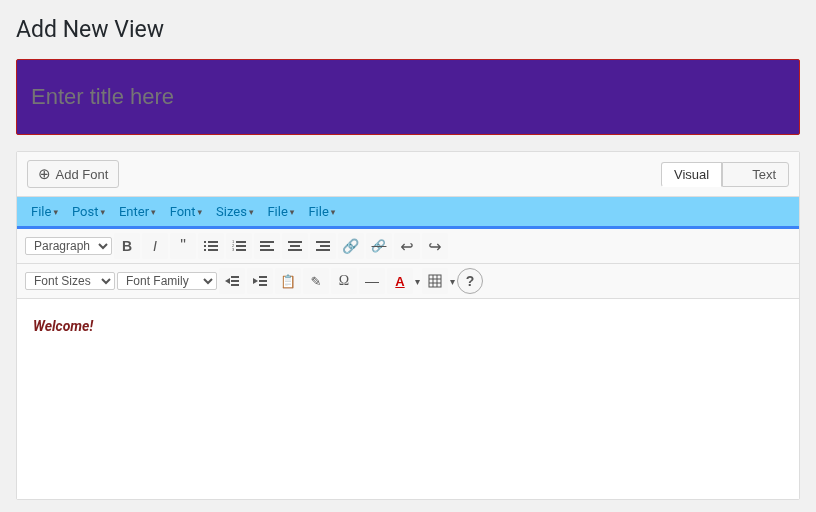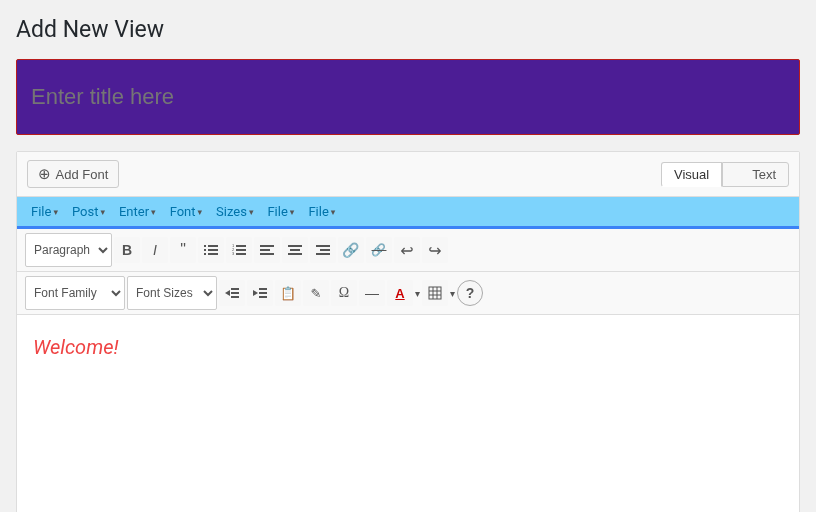--- a/index.html
+++ b/index.html
@@ -105,40 +105,41 @@
       width: 26px;
       height: 26px;
       background: #f7f7f7;
       border: 1px solid transparent;
       border-radius: 2px;
       cursor: pointer;
       font-size: 14px;
       color: #555;
     }
     .toolbar-select {
-      height: 34px;
+      height: 18px;
       padding: 0 4px;
       border: 1px solid #ccc;
       border-radius: 2px;
       background: #fff;
       font-size: 12px;
       color: #555;
       cursor: pointer;
     }
     .editor-content {
       min-height: 200px;
       padding: 16px;
       background: #fff;
       font-size: 14px;
       line-height: 1.6;
     }
     .editor-content p {
-      font-size: 20px;
+      font-size: 14px;
       font-style: italic;
-      color: #ef4444;
+      color: #7f1d1d;
+      font-weight: bold;
     }
   </style>
 </head>
 <body>
 
 
 
 <h1 class="page-title">Add New View</h1>
 
 <input class="title-input" type="text" placeholder="Enter title here" style="">
@@ -238,31 +239,31 @@
           <rect x="0" y="10" width="14" height="2"></rect>
         </svg>
     </button>
     <button class="toolbar-btn" title="Insert Link" style="font-size:14px;">🔗</button>
     <button class="toolbar-btn" title="Remove Link" style="font-size:12px; text-decoration: line-through;">🔗</button>
     <button class="toolbar-btn" title="Undo" style="font-size:16px;">↩</button>
     <button class="toolbar-btn" title="Redo" style="font-size:16px;">↪</button>
   </div>
 
   <div class="toolbar-row">
-    <select class="toolbar-select" style="min-width:100px;">
-      <option>Font Family</option>
-    </select>
     <select class="toolbar-select" style="min-width:90px;">
       <option>Font Sizes</option>
       <option>8pt</option>
       <option>10pt</option>
       <option>12pt</option>
       <option>14pt</option>
       <option>18pt</option>
       <option>24pt</option>
+    </select>
+    <select class="toolbar-select" style="min-width:100px;">
+      <option>Font Family</option>
     </select>
     <button class="toolbar-btn" title="Decrease Indent">
       <svg width="14" height="14" viewBox="0 0 14 14" fill="#555">
           <polygon points="0,7 5,4 5,10"></polygon>
           <rect x="6" y="2" width="8" height="2"></rect>
           <rect x="6" y="6" width="8" height="2"></rect>
           <rect x="6" y="10" width="8" height="2"></rect>
         </svg>
     </button>
     <button class="toolbar-btn" title="Increase Indent">

